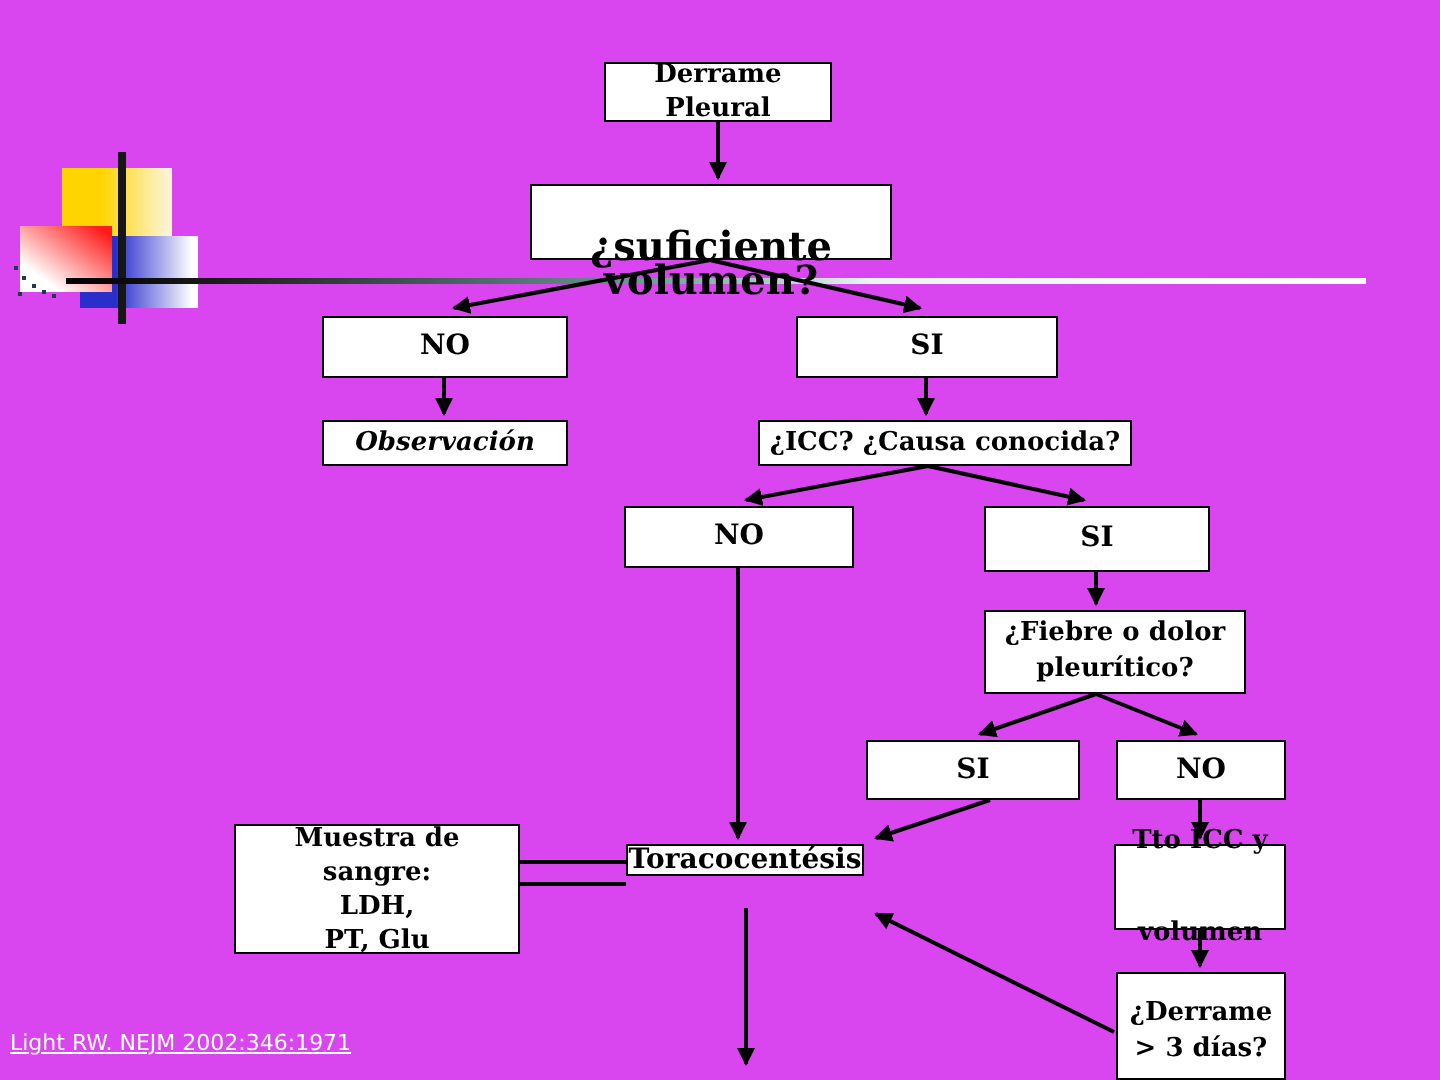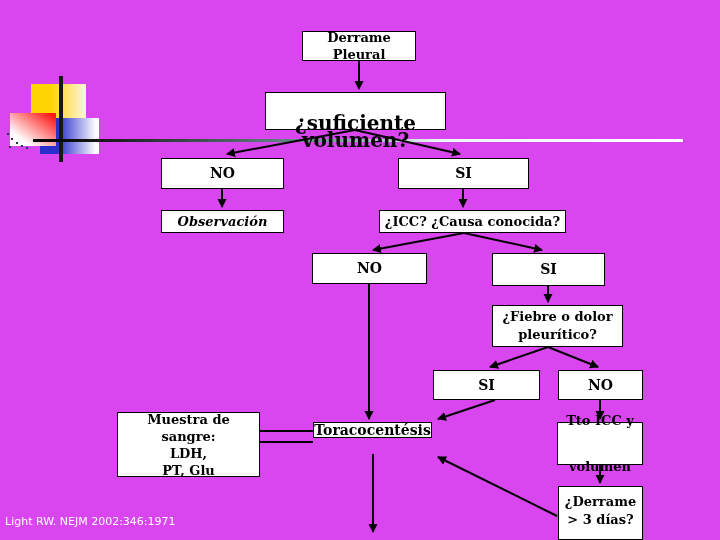--- a/index.html
+++ b/index.html
@@ -40,25 +40,25 @@
   .n-observ    {left:161px;top:210px;width:123px;height:23px;font-style:italic;}
   .n-icc       {left:379px;top:210px;width:187px;height:23px;}
   .n-no2       {left:312px;top:253px;width:115px;height:31px;font-size:14px;}
   .n-si2       {left:492px;top:253px;width:113px;height:33px;font-size:14px;}
   .n-fiebre    {left:492px;top:305px;width:131px;height:42px;line-height:18px;align-items:center;}
   .n-si3       {left:433px;top:370px;width:107px;height:30px;font-size:14px;}
   .n-no3       {left:558px;top:370px;width:85px;height:30px;font-size:14px;}
   .n-muestra   {left:90px; top:412px;width:143px;height:65px;margin-left:27px;}
   .n-toraco    {left:313px;top:422px;width:119px;height:16px;font-size:14px;}
   .n-tto       {left:557px;top:422px;width:86px;height:43px;line-height:18px;gap:28px;}
-  .n-dias      {left:558px;top:486px;width:85px;height:54px;justify-content:flex-start;padding-top:6px;line-height:18px;}
+  .n-dias      {left:558px;top:486px;width:85px;height:54px;justify-content:center;padding-top:6px;line-height:18px;}
   
   .footer{
     position:absolute;left:5px;top:515px;z-index:7;
-    color:#ffffff;font-family:"DejaVu Sans", sans-serif;font-size:11px;font-weight:normal;
+    color:#ffffff;font-family:"DejaVu Sans", sans-serif;font-size:11px;font-weight:normal;text-decoration:underline;
   }
 </style>
 </head>
 <body>
 
 <div class="slide">
 
   <div class="deco sq-yellow"></div>
   <div class="deco sq-blue"></div>
   <div class="deco sq-red"></div>

